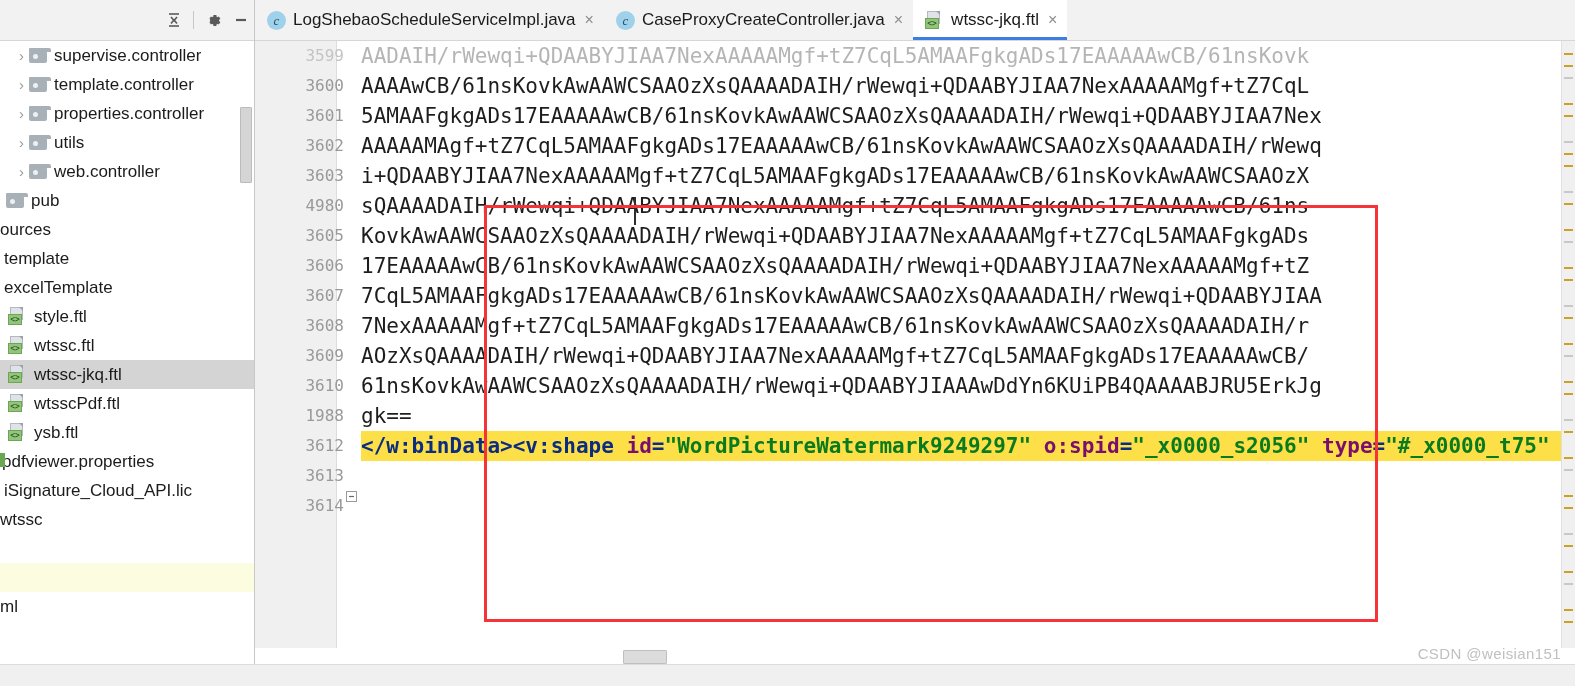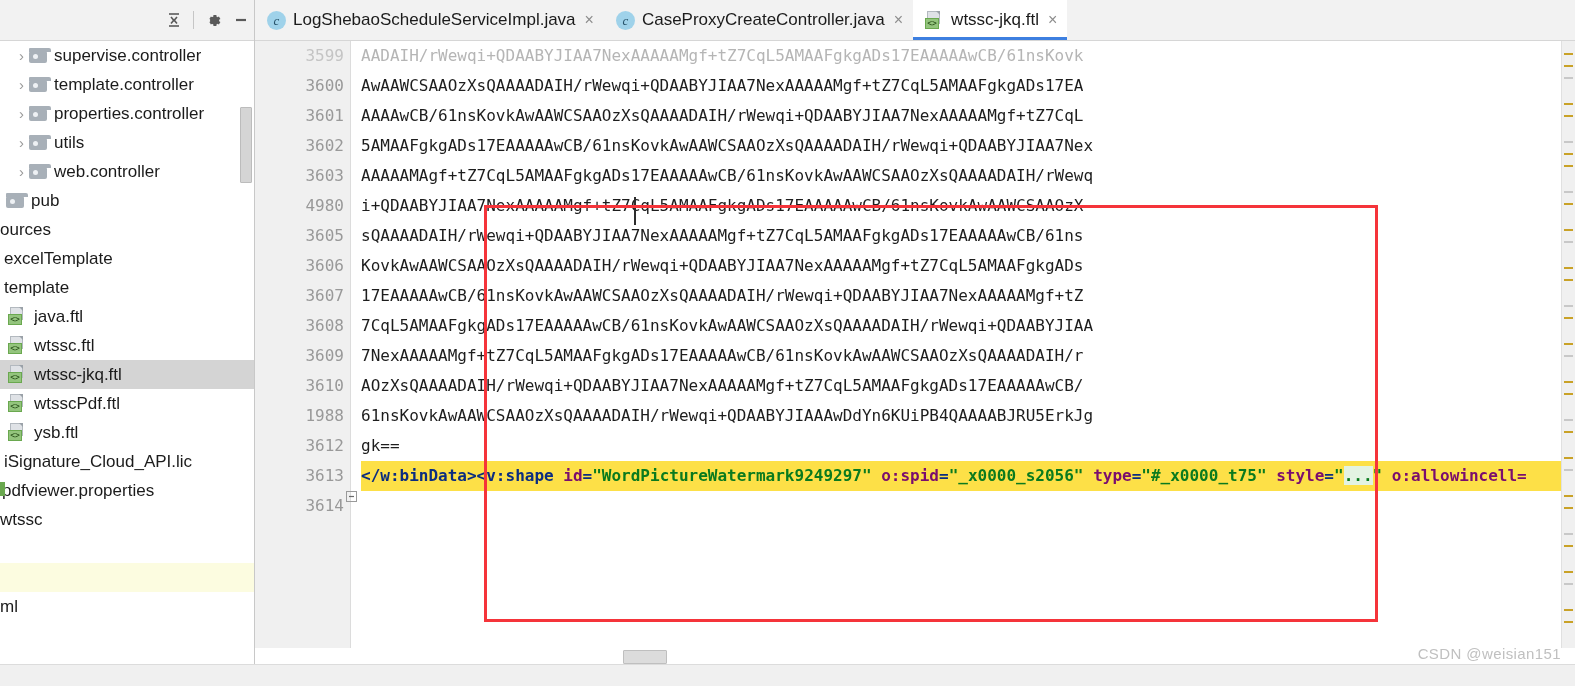--- a/index.html
+++ b/index.html
@@ -140,21 +140,21 @@
     font-size: 13px; line-height: 19px; text-align: center;
     font-family: "Liberation Serif", serif; font-style: italic;
   }
   .tab-close {
     margin-left: 9px; color: #8d8d8d; font-size: 16px; line-height: 1;
   }
 
   
   #gutter {
     position: absolute; left: 0; top: 41px;
-    width: 96px; height: 607px;
+    width: 82px; height: 607px;
     background: #f0f0f0;
     border-right: 1px solid #dcdcdc;
   }
   #gutter-lines {
     position: absolute; left: 0; top: 0; width: 105px;
     padding-top: 0;
   }
   .gline {
     height: 30px; line-height: 30px;
     text-align: right;
@@ -173,21 +173,21 @@
   #code-area {
     position: absolute; left: 106px; top: 41px;
     width: 1208px; height: 607px;
     background: #ffffff;
     overflow: hidden;
   }
   .cline {
     height: 30px; line-height: 30px;
     white-space: pre;
     font-family: "DejaVu Sans Mono", monospace;
-    font-size: 16px;
+    font-size: 21px;
     color: #1d1d1d;
     padding-left: 0px;
   }
   .cline.hl { background: #fde047; }
   
   .tok-tag   { color: #0b2c80; font-weight: bold; }
   .tok-attr  { color: #7a0d6e; font-weight: bold; }
   .tok-val   { color: #0a7a1e; font-weight: bold; }
   .tok-eq    { color: #0b2c80; font-weight: bold; }
   .tok-plain { color: #1d1d1d; }
@@ -344,36 +344,36 @@
             </span>
           </span>
           <span class="lbl">pub</span>
         </div>
         <div class="tree-row">
           <span style="display:inline-block;width:0px"></span>
           <span class="lbl">ources</span>
         </div>
         <div class="tree-row">
           <span style="display:inline-block;width:4px"></span>
+          <span class="lbl">template</span>
+        </div>
+        <div class="tree-row">
+          <span style="display:inline-block;width:4px"></span>
           <span class="lbl">excelTemplate</span>
-        </div>
-        <div class="tree-row">
-          <span style="display:inline-block;width:4px"></span>
-          <span class="lbl">template</span>
         </div>
         <div class="tree-row">
           <span style="display:inline-block;width:8px"></span>
           <span class="ic">
             <span class="ftl-ic">
               <span class="page"></span>
               <span class="fold"></span>
               <span class="badge">&lt;&gt;</span>
             </span>
           </span>
-          <span class="lbl">java.ftl</span>
+          <span class="lbl">style.ftl</span>
         </div>
         <div class="tree-row">
           <span style="display:inline-block;width:8px"></span>
           <span class="ic">
             <span class="ftl-ic">
               <span class="page"></span>
               <span class="fold"></span>
               <span class="badge">&lt;&gt;</span>
             </span>
           </span>
@@ -406,27 +406,27 @@
           <span class="ic">
             <span class="ftl-ic">
               <span class="page"></span>
               <span class="fold"></span>
               <span class="badge">&lt;&gt;</span>
             </span>
           </span>
           <span class="lbl">ysb.ftl</span>
         </div>
         <div class="tree-row">
-          <span style="display:inline-block;width:4px"></span>
-          <span class="lbl">iSignature_Cloud_API.lic</span>
-        </div>
-        <div class="tree-row">
           <span style="display:inline-block;width:2px"></span>
           <span class="sliver-green"></span>
           <span class="lbl">pdfviewer.properties</span>
+        </div>
+        <div class="tree-row">
+          <span style="display:inline-block;width:4px"></span>
+          <span class="lbl">iSignature_Cloud_API.lic</span>
         </div>
         <div class="tree-row">
           <span style="display:inline-block;width:0px"></span>
           <span class="lbl">wtssc</span>
         </div>
         <div class="tree-row">
           <span style="display:inline-block;width:0px"></span>
           <span class="lbl"></span>
         </div>
         <div class="tree-row yellowband">
@@ -493,21 +493,20 @@
           <div class="gline" style="position: relative;">3614<span class="fold-marker"><svg width="11" height="11" viewBox="0 0 11 11">
                 <rect x="0.5" y="0.5" width="10" height="10" fill="none" stroke="#9a9a9a"></rect>
                 <path d="M3 5.5 L8 5.5" stroke="#6a6a6a" stroke-width="1.2"></path>
               </svg></span></div>
         </div>
     </div>
 
     <div id="code-area">
 
     <div class="cline" style="color: rgb(181, 181, 181);">AADAIH/rWewqi+QDAABYJIAA7NexAAAAAMgf+tZ7CqL5AMAAFgkgADs17EAAAAAwCB/61nsKovk</div>
-        <div class="cline">AwAAWCSAAOzXsQAAAADAIH/rWewqi+QDAABYJIAA7NexAAAAAMgf+tZ7CqL5AMAAFgkgADs17EA</div>
         <div class="cline">AAAAwCB/61nsKovkAwAAWCSAAOzXsQAAAADAIH/rWewqi+QDAABYJIAA7NexAAAAAMgf+tZ7CqL</div>
         <div class="cline">5AMAAFgkgADs17EAAAAAwCB/61nsKovkAwAAWCSAAOzXsQAAAADAIH/rWewqi+QDAABYJIAA7Nex</div>
         <div class="cline">AAAAAMAgf+tZ7CqL5AMAAFgkgADs17EAAAAAwCB/61nsKovkAwAAWCSAAOzXsQAAAADAIH/rWewq</div>
         <div class="cline">i+QDAABYJIAA7NexAAAAAMgf+tZ7CqL5AMAAFgkgADs17EAAAAAwCB/61nsKovkAwAAWCSAAOzX</div>
         <div class="cline">sQAAAADAIH/rWewqi+QDAABYJIAA7NexAAAAAMgf+tZ7CqL5AMAAFgkgADs17EAAAAAwCB/61ns</div>
         <div class="cline">KovkAwAAWCSAAOzXsQAAAADAIH/rWewqi+QDAABYJIAA7NexAAAAAMgf+tZ7CqL5AMAAFgkgADs</div>
         <div class="cline">17EAAAAAwCB/61nsKovkAwAAWCSAAOzXsQAAAADAIH/rWewqi+QDAABYJIAA7NexAAAAAMgf+tZ</div>
         <div class="cline">7CqL5AMAAFgkgADs17EAAAAAwCB/61nsKovkAwAAWCSAAOzXsQAAAADAIH/rWewqi+QDAABYJIAA</div>
         <div class="cline">7NexAAAAAMgf+tZ7CqL5AMAAFgkgADs17EAAAAAwCB/61nsKovkAwAAWCSAAOzXsQAAAADAIH/r</div>
         <div class="cline">AOzXsQAAAADAIH/rWewqi+QDAABYJIAA7NexAAAAAMgf+tZ7CqL5AMAAFgkgADs17EAAAAAwCB/</div>

